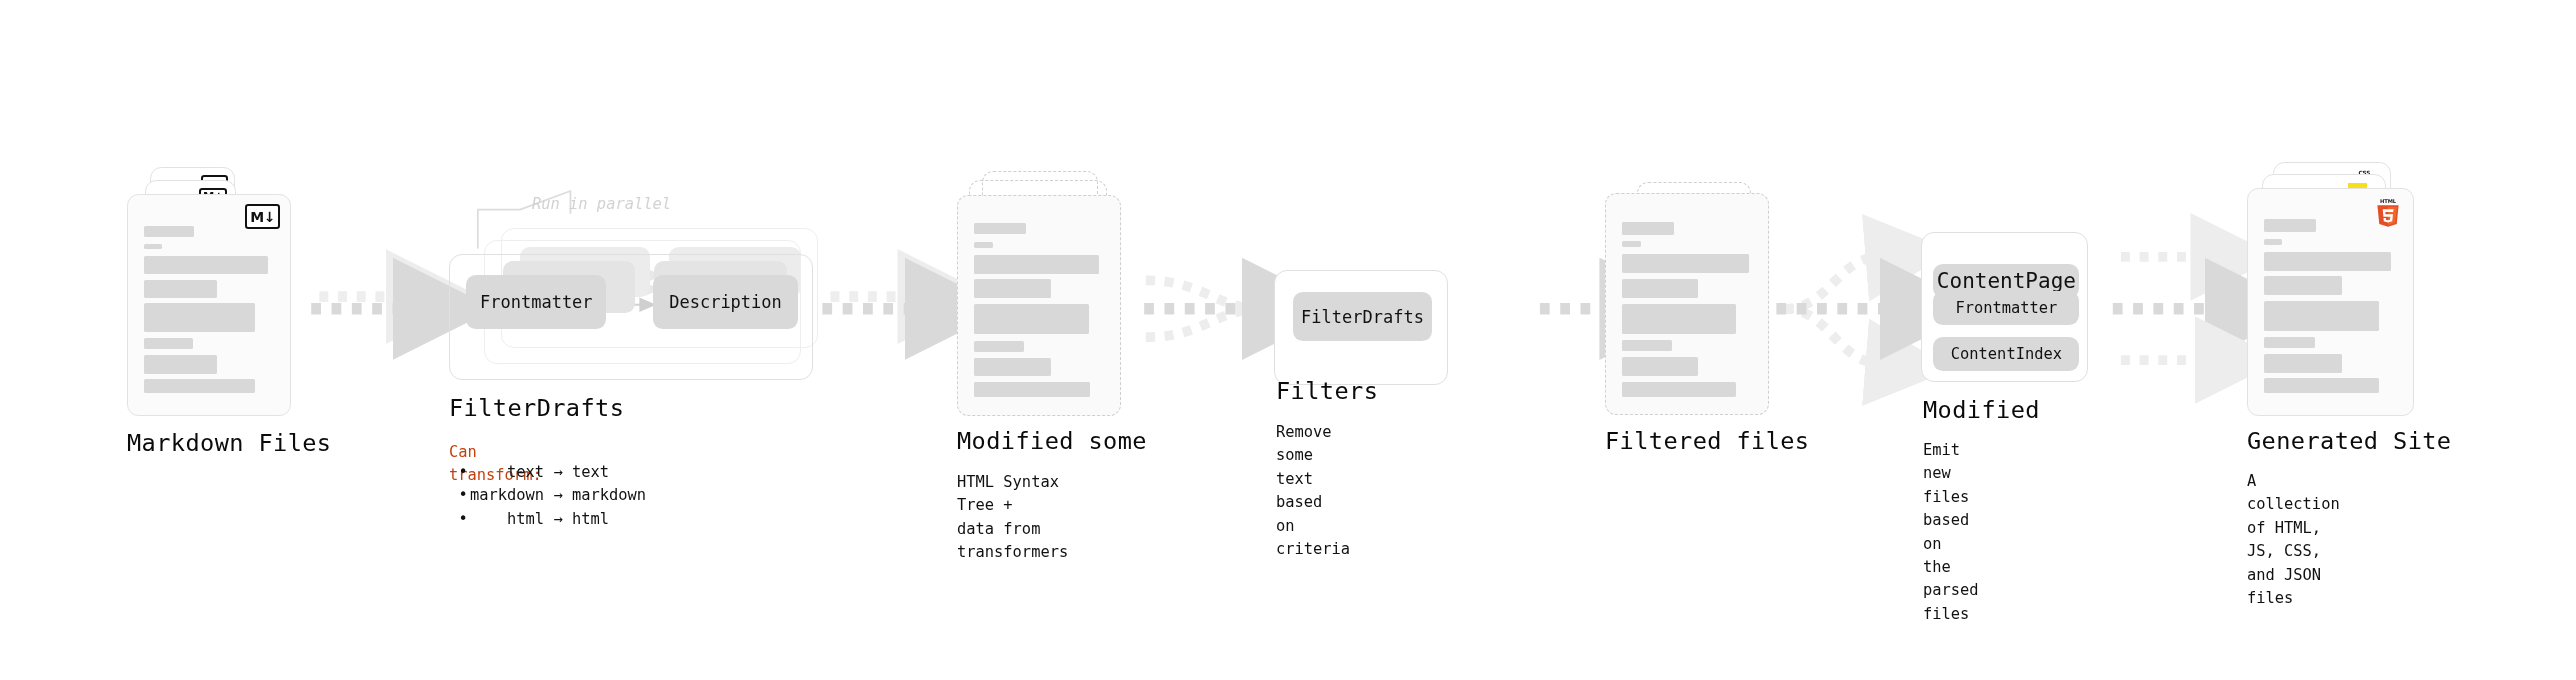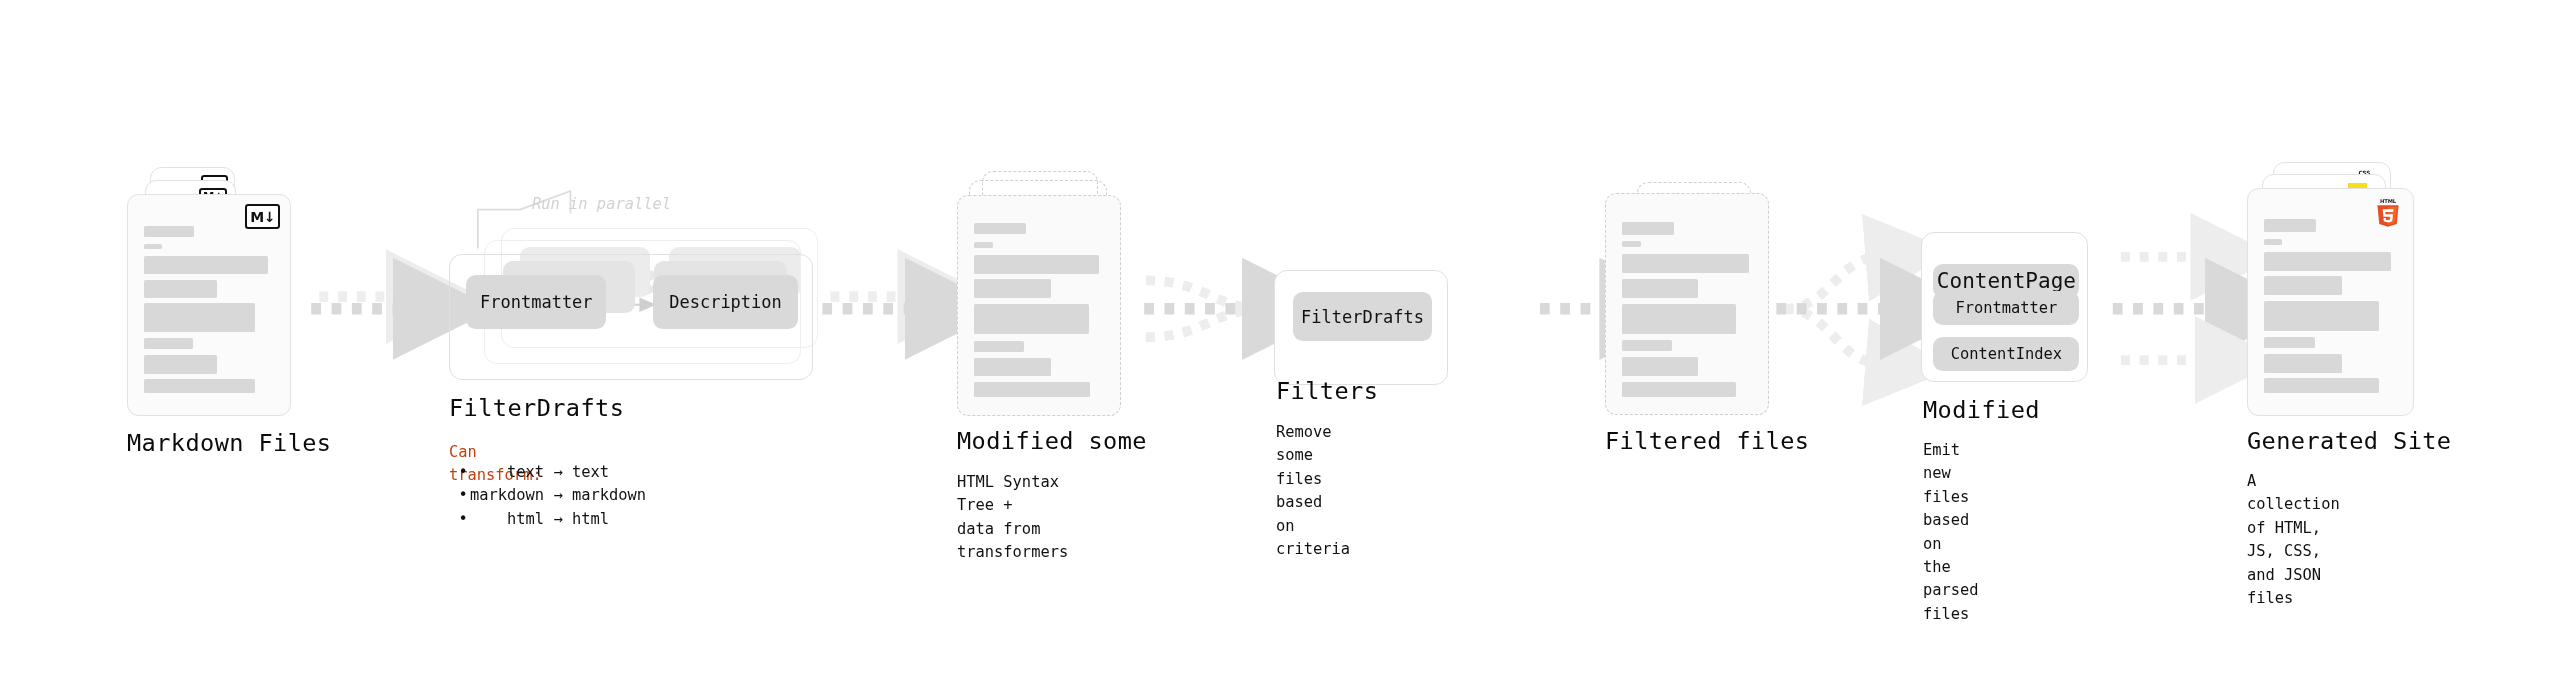--- a/index.html
+++ b/index.html
@@ -264,21 +264,21 @@
     <div class="stage-title" style="position:absolute;left:957px;top:429px;">Modified some</div>
     <div class="stage-caption" style="position:absolute;left:957px;top:471px;">HTML Syntax Tree +
 data from transformers</div>
   </div>
 
   <div class="stage" style="left:0;top:0;">
     <div class="box" style="left:1274px;top:254px;width:174px;height:115px;margin-top:16px;">
       <div class="pill" style="left:18px;top:21px;width:139px;height:49px;">FilterDrafts</div>
     </div>
     <div class="stage-title" style="position:absolute;left:1276px;top:379px;">Filters</div>
-    <div class="stage-caption" style="position:absolute;left:1276px;top:421px;">Remove some files based
+    <div class="stage-caption" style="position:absolute;left:1276px;top:421px;">Remove some text based
 on criteria</div>
   </div>
 
   <div class="stage" style="left:0;top:0;">
     <div class="doc-stack">
       <div class="doc dashed" style="left:1637px;top:182px;width:114px;height:45px;background:transparent;"></div>
       <div class="doc dashed" style="left:1605px;top:193px;width:164px;height:222px;">
         <div class="doc-body">
           <div class="bar" style="left:16.3px;top:28px;width:52px;height:13px;"></div>
           <div class="bar" style="left:16.3px;top:47px;width:18.7px;height:5.7px;"></div>

